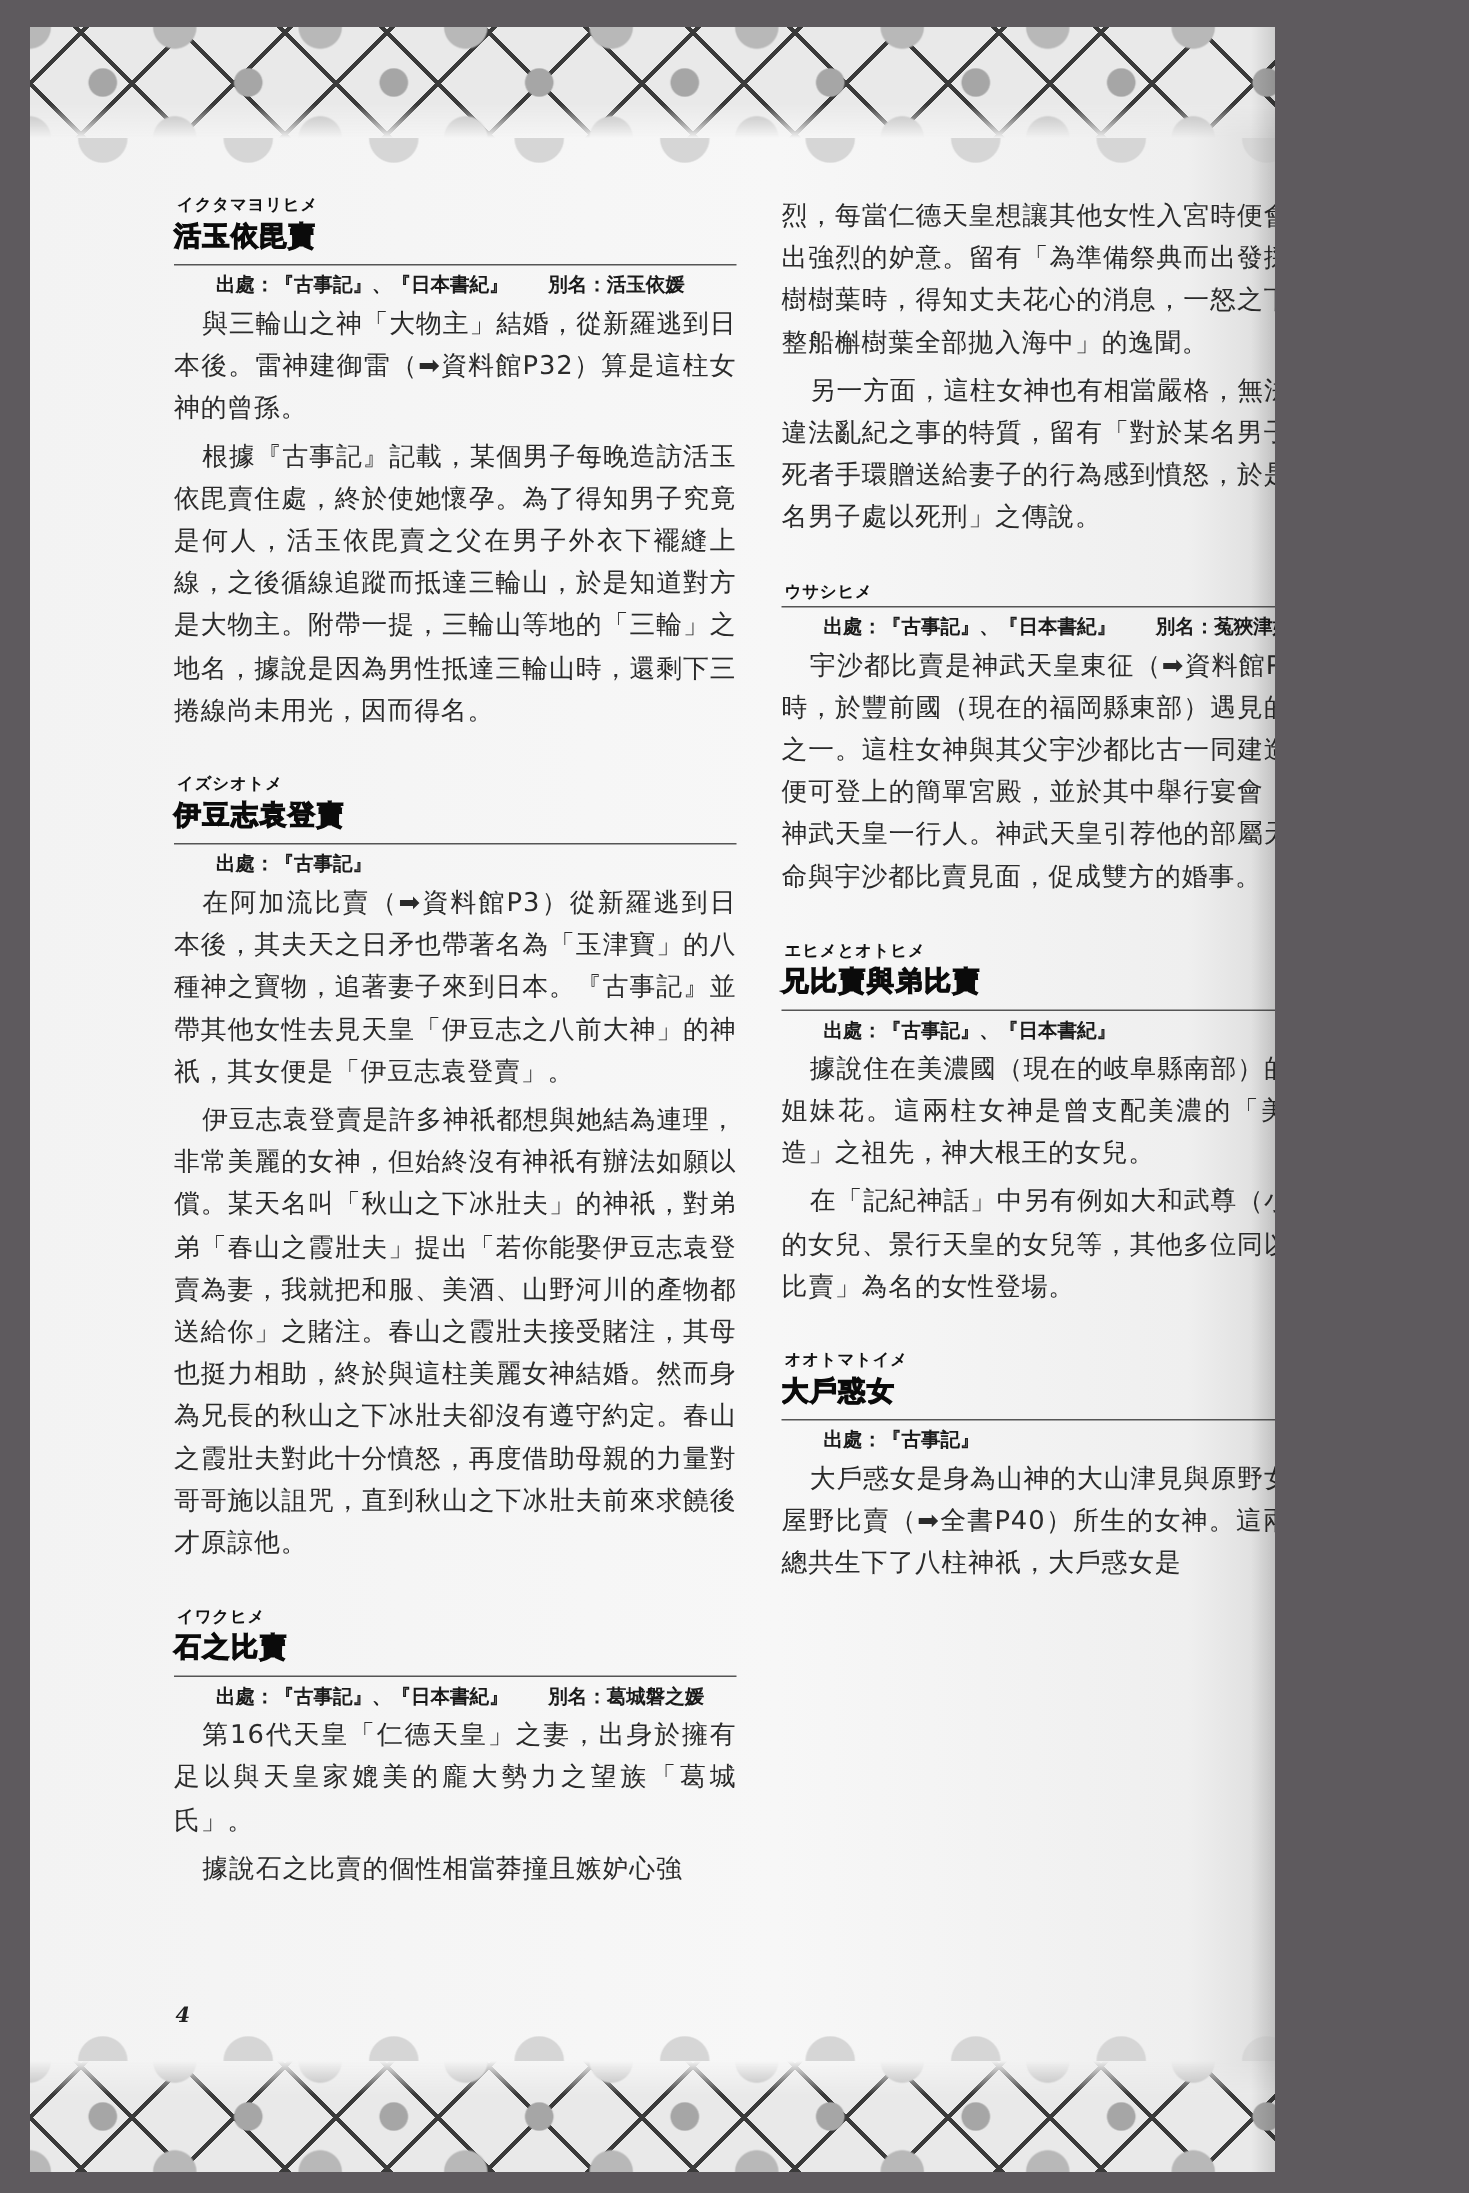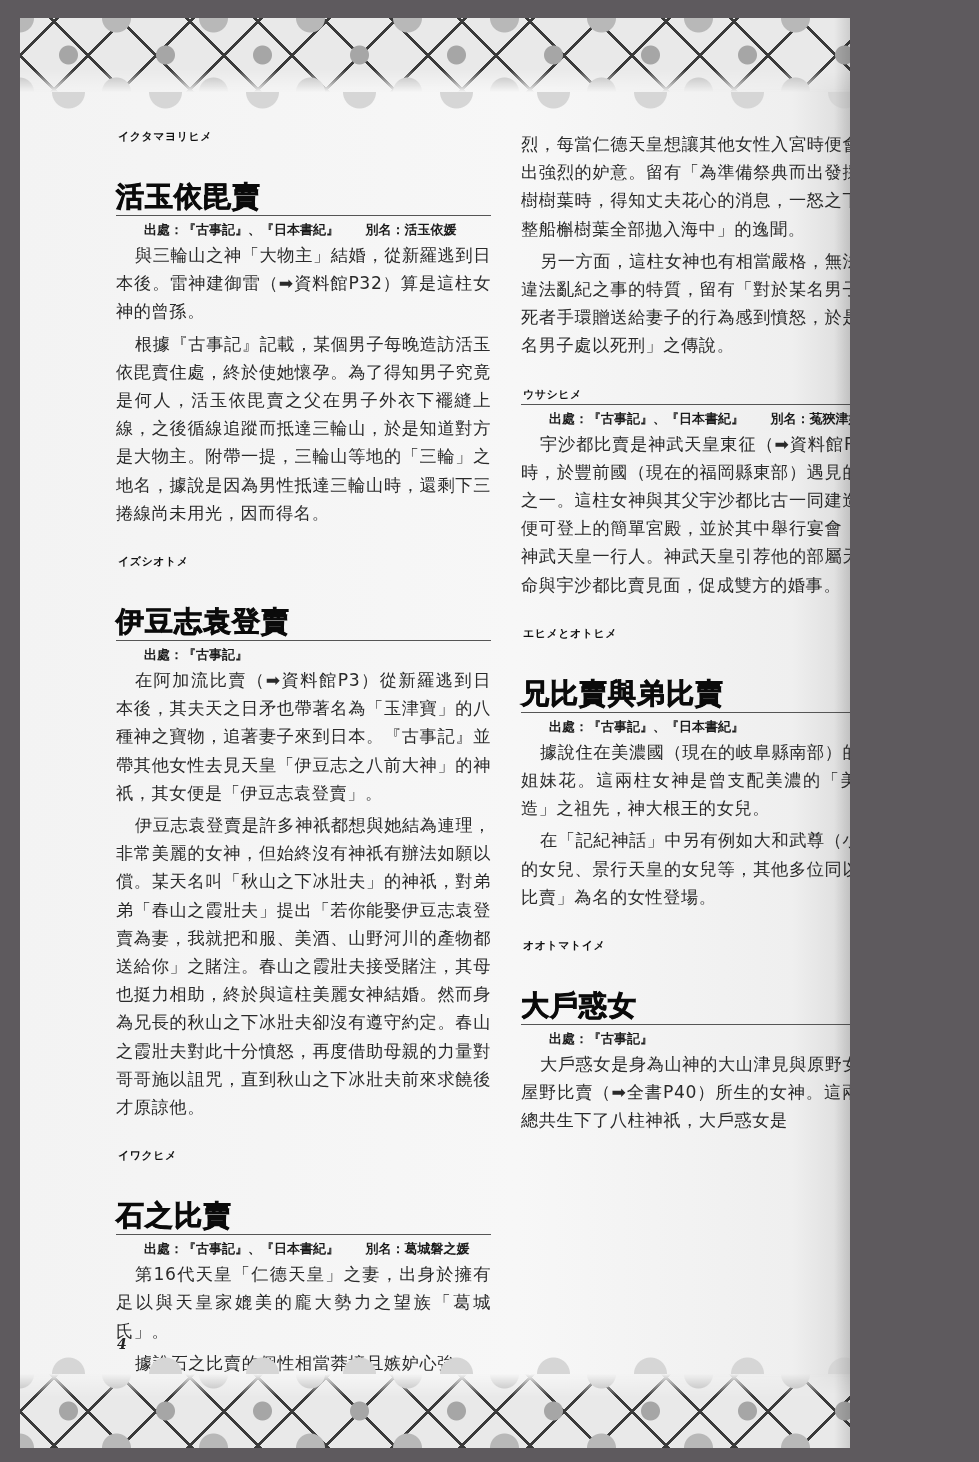--- a/index.html
+++ b/index.html
@@ -38,22 +38,22 @@
   .column { position: absolute; top: 112px; width: 375px; }
   .col-left { left: 96px; }
   .col-right { left: 501px; }
 
   .entry { margin-bottom: 28px; }
   .kana {
     font-size: 11px; font-weight: bold; color: #111; letter-spacing: 0.5px;
     line-height: 13px; margin-left: 2px;
   }
   .title {
-    font-size: 28px; font-weight: 900; color: #0b0b0b; line-height: 30px;
-    letter-spacing: 1px; margin-top: 39px; -webkit-text-stroke: 0.8px #0b0b0b;
+    font-size: 18px; font-weight: 900; color: #0b0b0b; line-height: 30px;
+    letter-spacing: 1px; -webkit-text-stroke: 0.8px #0b0b0b;
   }
   .rule { border-top: 1.5px solid #555; margin: 3px 0 3px 0; }
   .meta {
     font-size: 13px; font-weight: bold; color: #1a1a1a; line-height: 22px; margin-left: 28px;
   }
   .meta .alias { margin-left: 22px; }
   .para {
     font-size: 17.2px; color: #2a2a2a; line-height: 28.2px;
     letter-spacing: 0.6px; text-indent: 1.1em; margin: 0 0 4px 0;
     text-align: justify;

